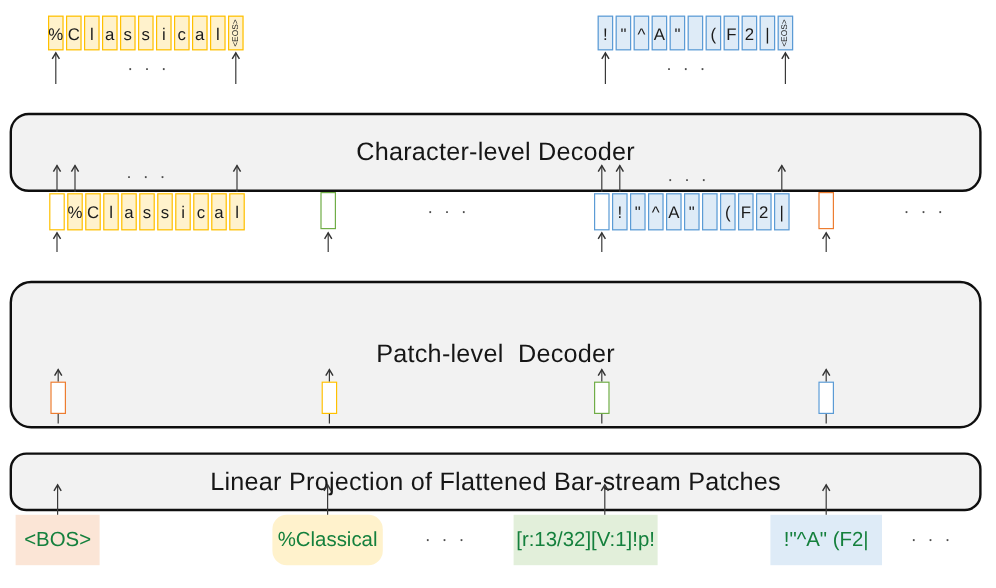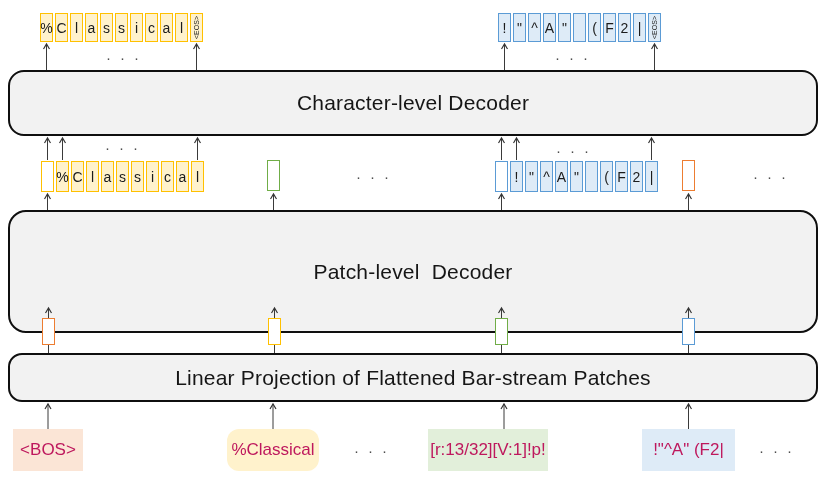--- a/index.html
+++ b/index.html
@@ -4,21 +4,21 @@
 <style>
   html,body{margin:0;padding:0;background:#ffffff;}
   .canvas{
     position:relative;width:830px;height:490px;background:#ffffff;
     font-family:"Liberation Sans",sans-serif;overflow:hidden;
   }
   
   .block{
     position:absolute;left:8px;width:810px;background:var(--box-fill);
     border:2px solid #0f0f0f;border-radius:16px;
-    display:flex;align-items:center;justify-content:center;box-sizing:border-box;
+    display:flex;align-items:center;justify-content:center;box-sizing:border-box;margin-top:24px;
   }
   .block .dec-label{
     font-size:21px;color:#161616;white-space:pre;letter-spacing:.2px;
   }
   
   .char-row{position:absolute;display:flex;gap:2px;}
   .char-box{
     width:13px;flex:0 0 13px;height:29px;box-sizing:border-box;
     border:1.5px solid #999;background:#fff;
     display:flex;align-items:center;justify-content:center;
@@ -39,21 +39,21 @@
   }
   .sbox.orange{border-color:var(--orange);}
   .sbox.yellow{border-color:var(--yellow);}
   .sbox.green {border-color:var(--green);}
   .sbox.blue  {border-color:var(--blue);}
   .mid-single{height:31px;top:160px;}
   .proj-single{height:27px;top:318px;}
   
   .btoken{
     position:absolute;top:429px;height:42px;display:flex;align-items:center;
-    justify-content:center;font-size:17px;color:#be185d;white-space:pre;
+    justify-content:center;font-size:17px;color:#15803d;white-space:pre;
   }
   
   .dots{
     position:absolute;transform:translate(-50%,-50%);
     font-size:15px;letter-spacing:9px;color:#4d4d4d;white-space:nowrap;
   }
   svg.arrows{position:absolute;left:0;top:0;pointer-events:none;}
 </style>
 </head>
 <body>

